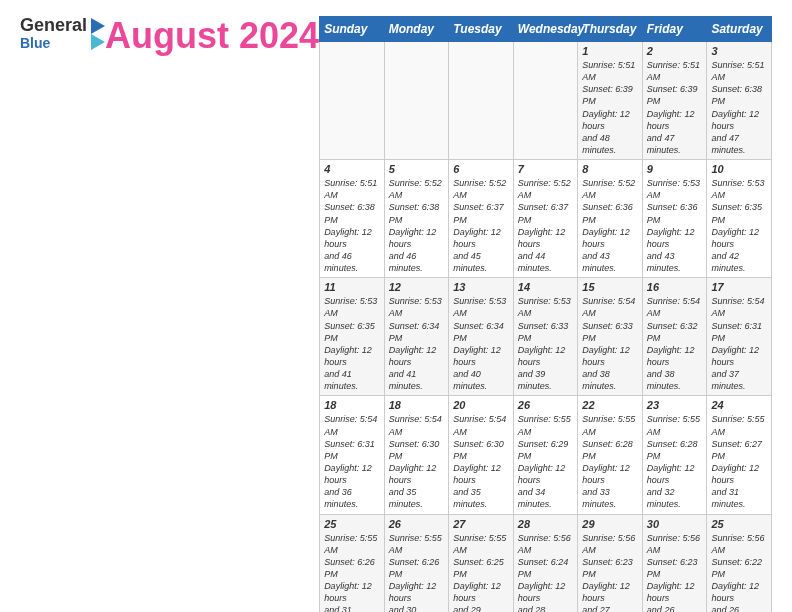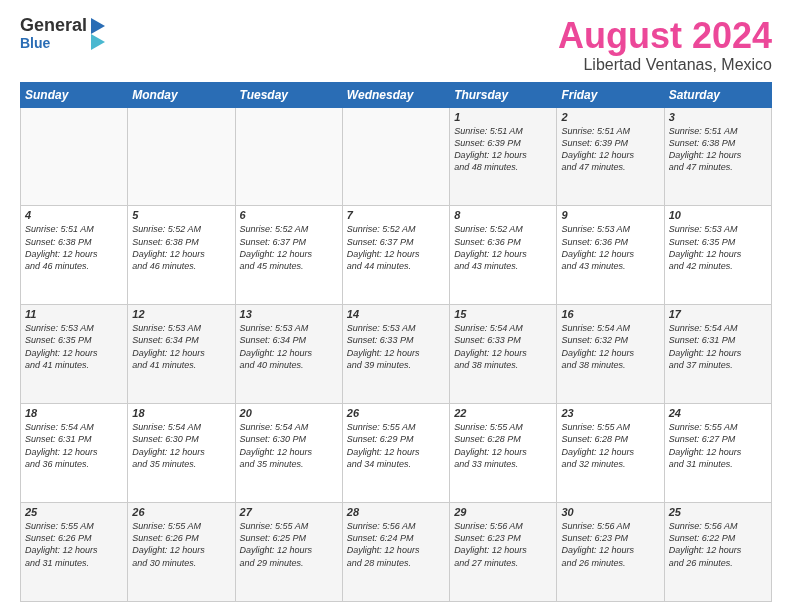--- a/index.html
+++ b/index.html
@@ -8,21 +8,21 @@
       background: #fff;
       width: 792px;
       height: 612px;
       overflow: hidden;
     }
     .page {
       width: 792px;
       height: 612px;
       padding: 16px 20px 10px 20px;
       display: flex;
-      flex-direction: column;
+      flex-direction: row;
     }
     .header {
       display: flex;
       align-items: flex-start;
       justify-content: space-between;
       margin-bottom: 8px;
     }
     .logo-container {
       display: flex;
       align-items: center;
@@ -134,21 +134,20 @@
           <span class="logo-blue">Blue</span>
         </div>
         <div class="logo-flag">
           <div class="flag-shape flag-blue"></div>
           <div class="flag-shape flag-teal"></div>
         </div>
       </div>
     </div>
     <div class="title-block">
       <div class="main-title">August 2024</div>
-      <div class="subtitle">Libertad Ventanas, Mexico</div>
     </div>
   </div>
 
   <table class="calendar">
     <thead>
       <tr>
       <th>Sunday</th>
           <th>Monday</th>
           <th>Tuesday</th>
           <th>Wednesday</th>

